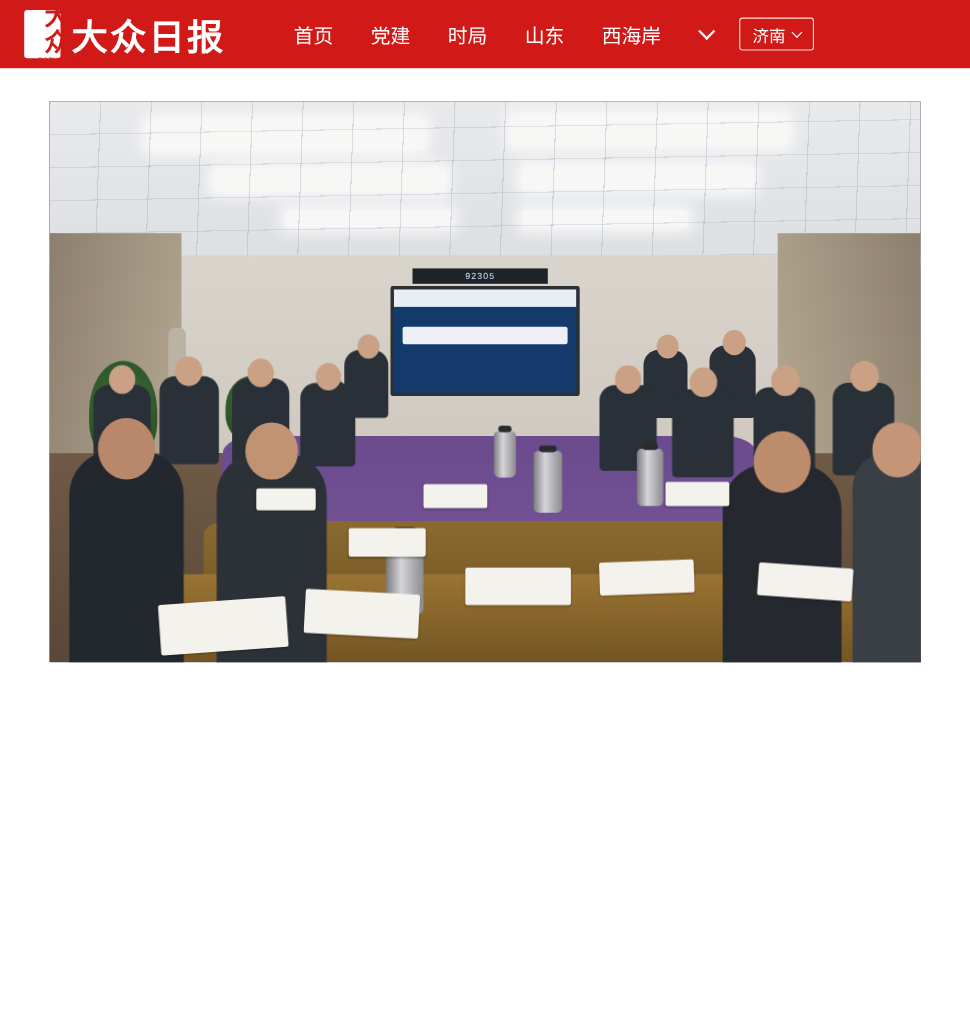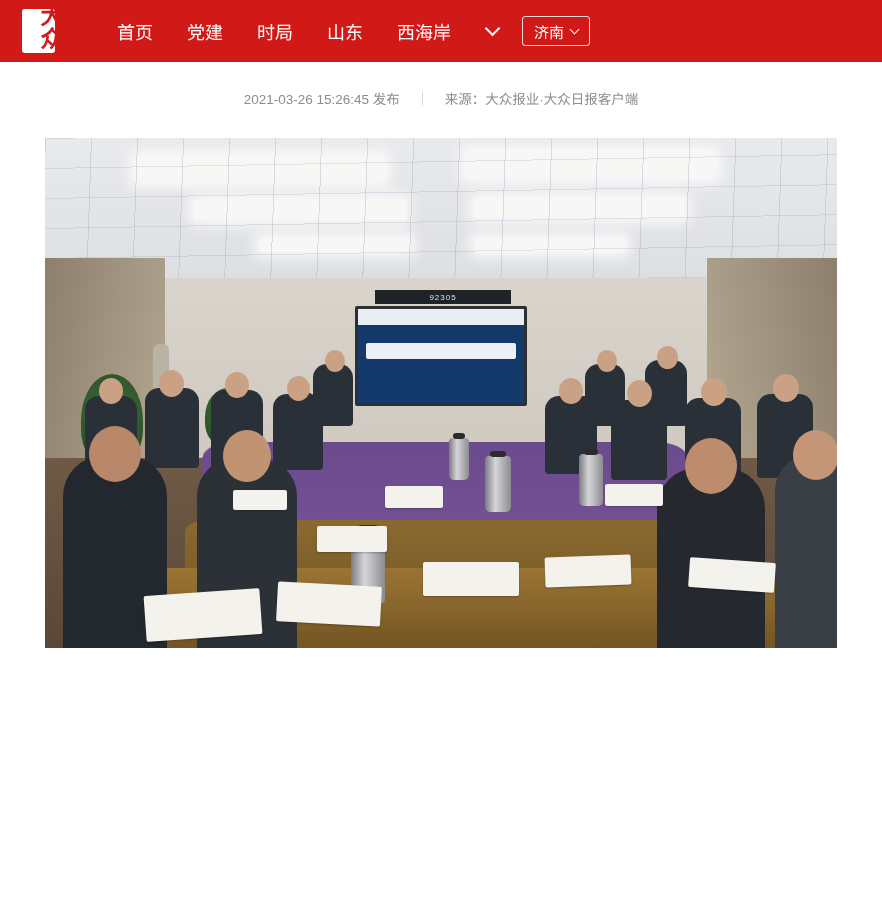--- a/index.html
+++ b/index.html
@@ -197,21 +197,21 @@
     border-radius: 2px;
     overflow: hidden;
   }
   .screen-top { position:absolute; left:0; top:0; width:100%; height:16px; background:#e9eef5; }
   .screen-band {
     position: absolute; left: 8px; top: 34px; right: 8px; height: 16px;
     background: rgba(255,255,255,0.92);
     border-radius: 2px;
   }
   .screen-cap {
-    position: absolute; left: 330px; top: 152px; width: 136px; height: 14px;
+    position: absolute; left: 330px; top: 152px; width: 123px; height: 14px;
     background: #1d2327; color: #cfe3ff; font-size: 8px;
     display:flex; align-items:center; justify-content:center;
     letter-spacing: 1px;
   }
   .floor {
     position: absolute; left: 0; top: 320px; width: 100%; height: 190px;
     background: linear-gradient(#6f5a46, #5a4737);
   }
   .table-main {
     position: absolute;
@@ -273,20 +273,21 @@
 </style>
 </head>
 <body>
 
 <div class="header">
   <div class="brand">
     <div class="logo-badge">
       <span class="glyph">大众</span>
       <span class="sub">DAZHONG</span>
     </div>
+    <div class="brand-name">大众日报</div>
   </div>
 
   <div class="nav">
     <div class="nav-item">首页</div>
     <div class="nav-item">党建</div>
     <div class="nav-item">时局</div>
     <div class="nav-item">山东</div>
     <div class="nav-item">西海岸</div>
   </div>
 
@@ -296,25 +297,20 @@
 
   <div class="city-btn">
     <span>济南</span>
     <span class="chev-sm"></span>
   </div>
 </div>
 
 <div class="page">
 
 
-  <div class="meta">
-    <span>2021-03-26 15:26:45 发布</span>
-    <span class="divider"></span>
-    <span>来源：大众报业·大众日报客户端</span>
-  </div>
 
 
   <div class="photo-wrap">
     <div class="photo">
 
       <div class="ceiling"></div>
       <div class="ceil-panel" style="left:90px;  top:18px;  width:250px; height:26px;"></div>
       <div class="ceil-panel" style="left:420px; top:14px;  width:250px; height:26px;"></div>
       <div class="ceil-panel" style="left:150px; top:62px;  width:210px; height:20px;"></div>
       <div class="ceil-panel" style="left:430px; top:60px;  width:210px; height:20px;"></div>

